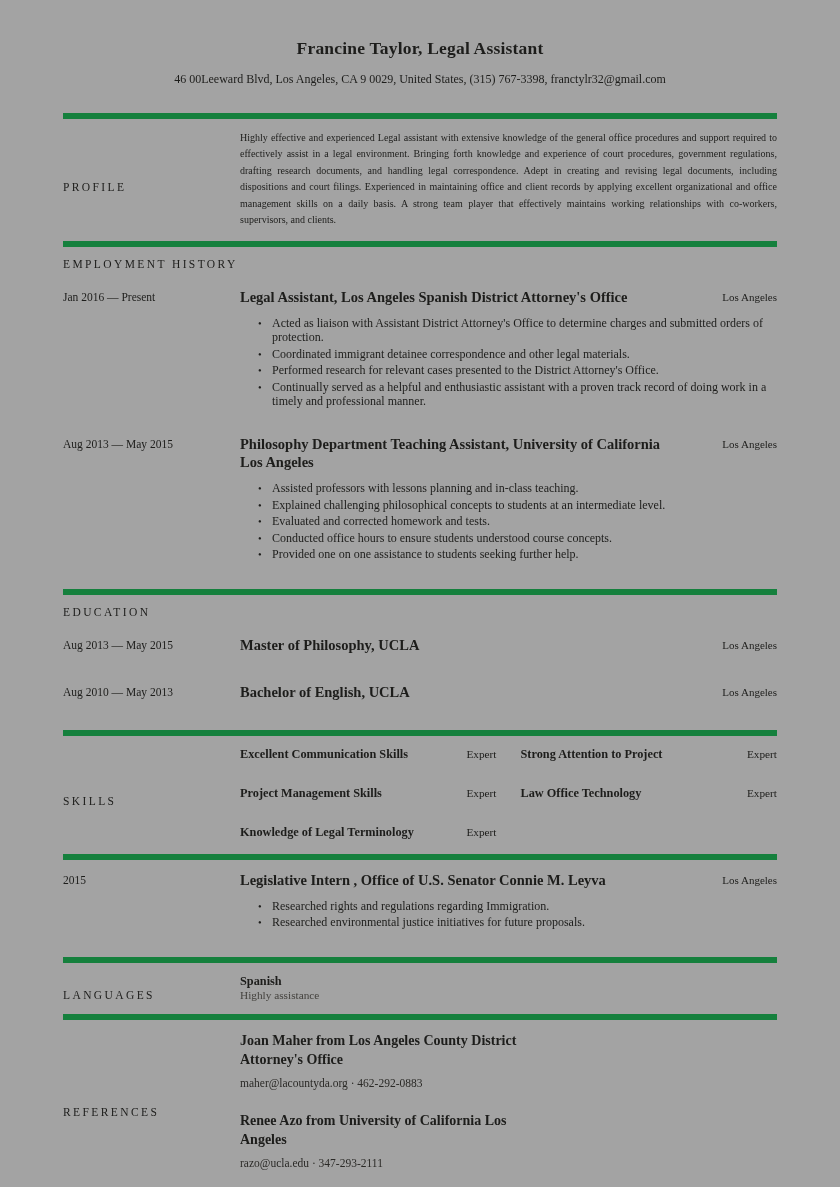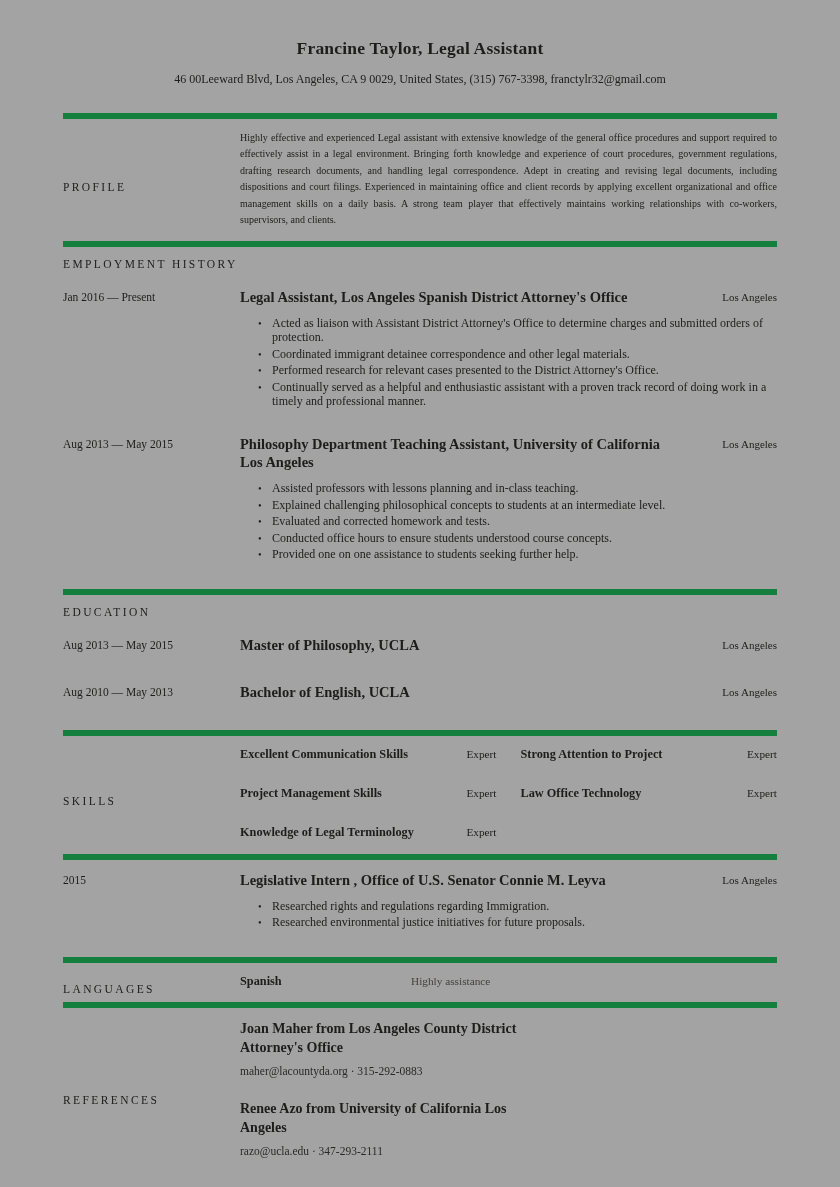--- a/index.html
+++ b/index.html
@@ -39,21 +39,21 @@
   
   .profile-text { margin:0; font-size:10px; line-height:16.4px; text-align:justify; padding-bottom:13px; }
   .sec.employment { margin-top:0; }
   .edu-entry { margin-bottom:29px; }
   
   .skills-grid { display:grid; grid-template-columns:1fr 1fr; column-gap:34px; row-gap:10px; padding-bottom:14px; flex:1;gap:24px; }
   .skill { display:flex; justify-content:space-between; align-items:baseline; }
   .skill-name { font-size:12.3px; font-weight:700; }
   .skill-level { font-size:11.3px; }
   
-  .lang-row { display:flex; align-items:baseline; padding-bottom:13px; }
+  .lang-row { display:flex; align-items:baseline; padding-bottom:13px;flex-direction:column; }
   .lang-name { width:171px; flex-shrink:0; font-size:12.3px; font-weight:700; }
   .lang-level { font-size:11.3px; color:#44423e; }
   
   .ref { margin-bottom:22px; }
   .ref-name { margin:0; font-size:14px; font-weight:700; line-height:19px; max-width:300px; }
   .ref-contact { margin-top:8px; font-size:11.5px; color:#2a2926; }
 </style>
 </head>
 <body>
 
@@ -183,21 +183,21 @@
         <span class="lang-level">Highly assistance</span>
       </div>
     </div>
   </div>
 
   <div class="sec side">
     <div class="sec-label">References</div>
     <div class="sec-content">
       <div class="ref">
         <h3 class="ref-name">Joan Maher from Los Angeles County District Attorney's Office</h3>
-        <div class="ref-contact">maher@lacountyda.org · 315-292-0883</div>
+        <div class="ref-contact">maher@lacountyda.org · 462-292-0883</div>
       </div>
       <div class="ref">
         <h3 class="ref-name">Renee Azo from University of California Los Angeles</h3>
         <div class="ref-contact">razo@ucla.edu · 347-293-2111</div>
       </div>
     </div>
   </div>
 
 </div>
 

